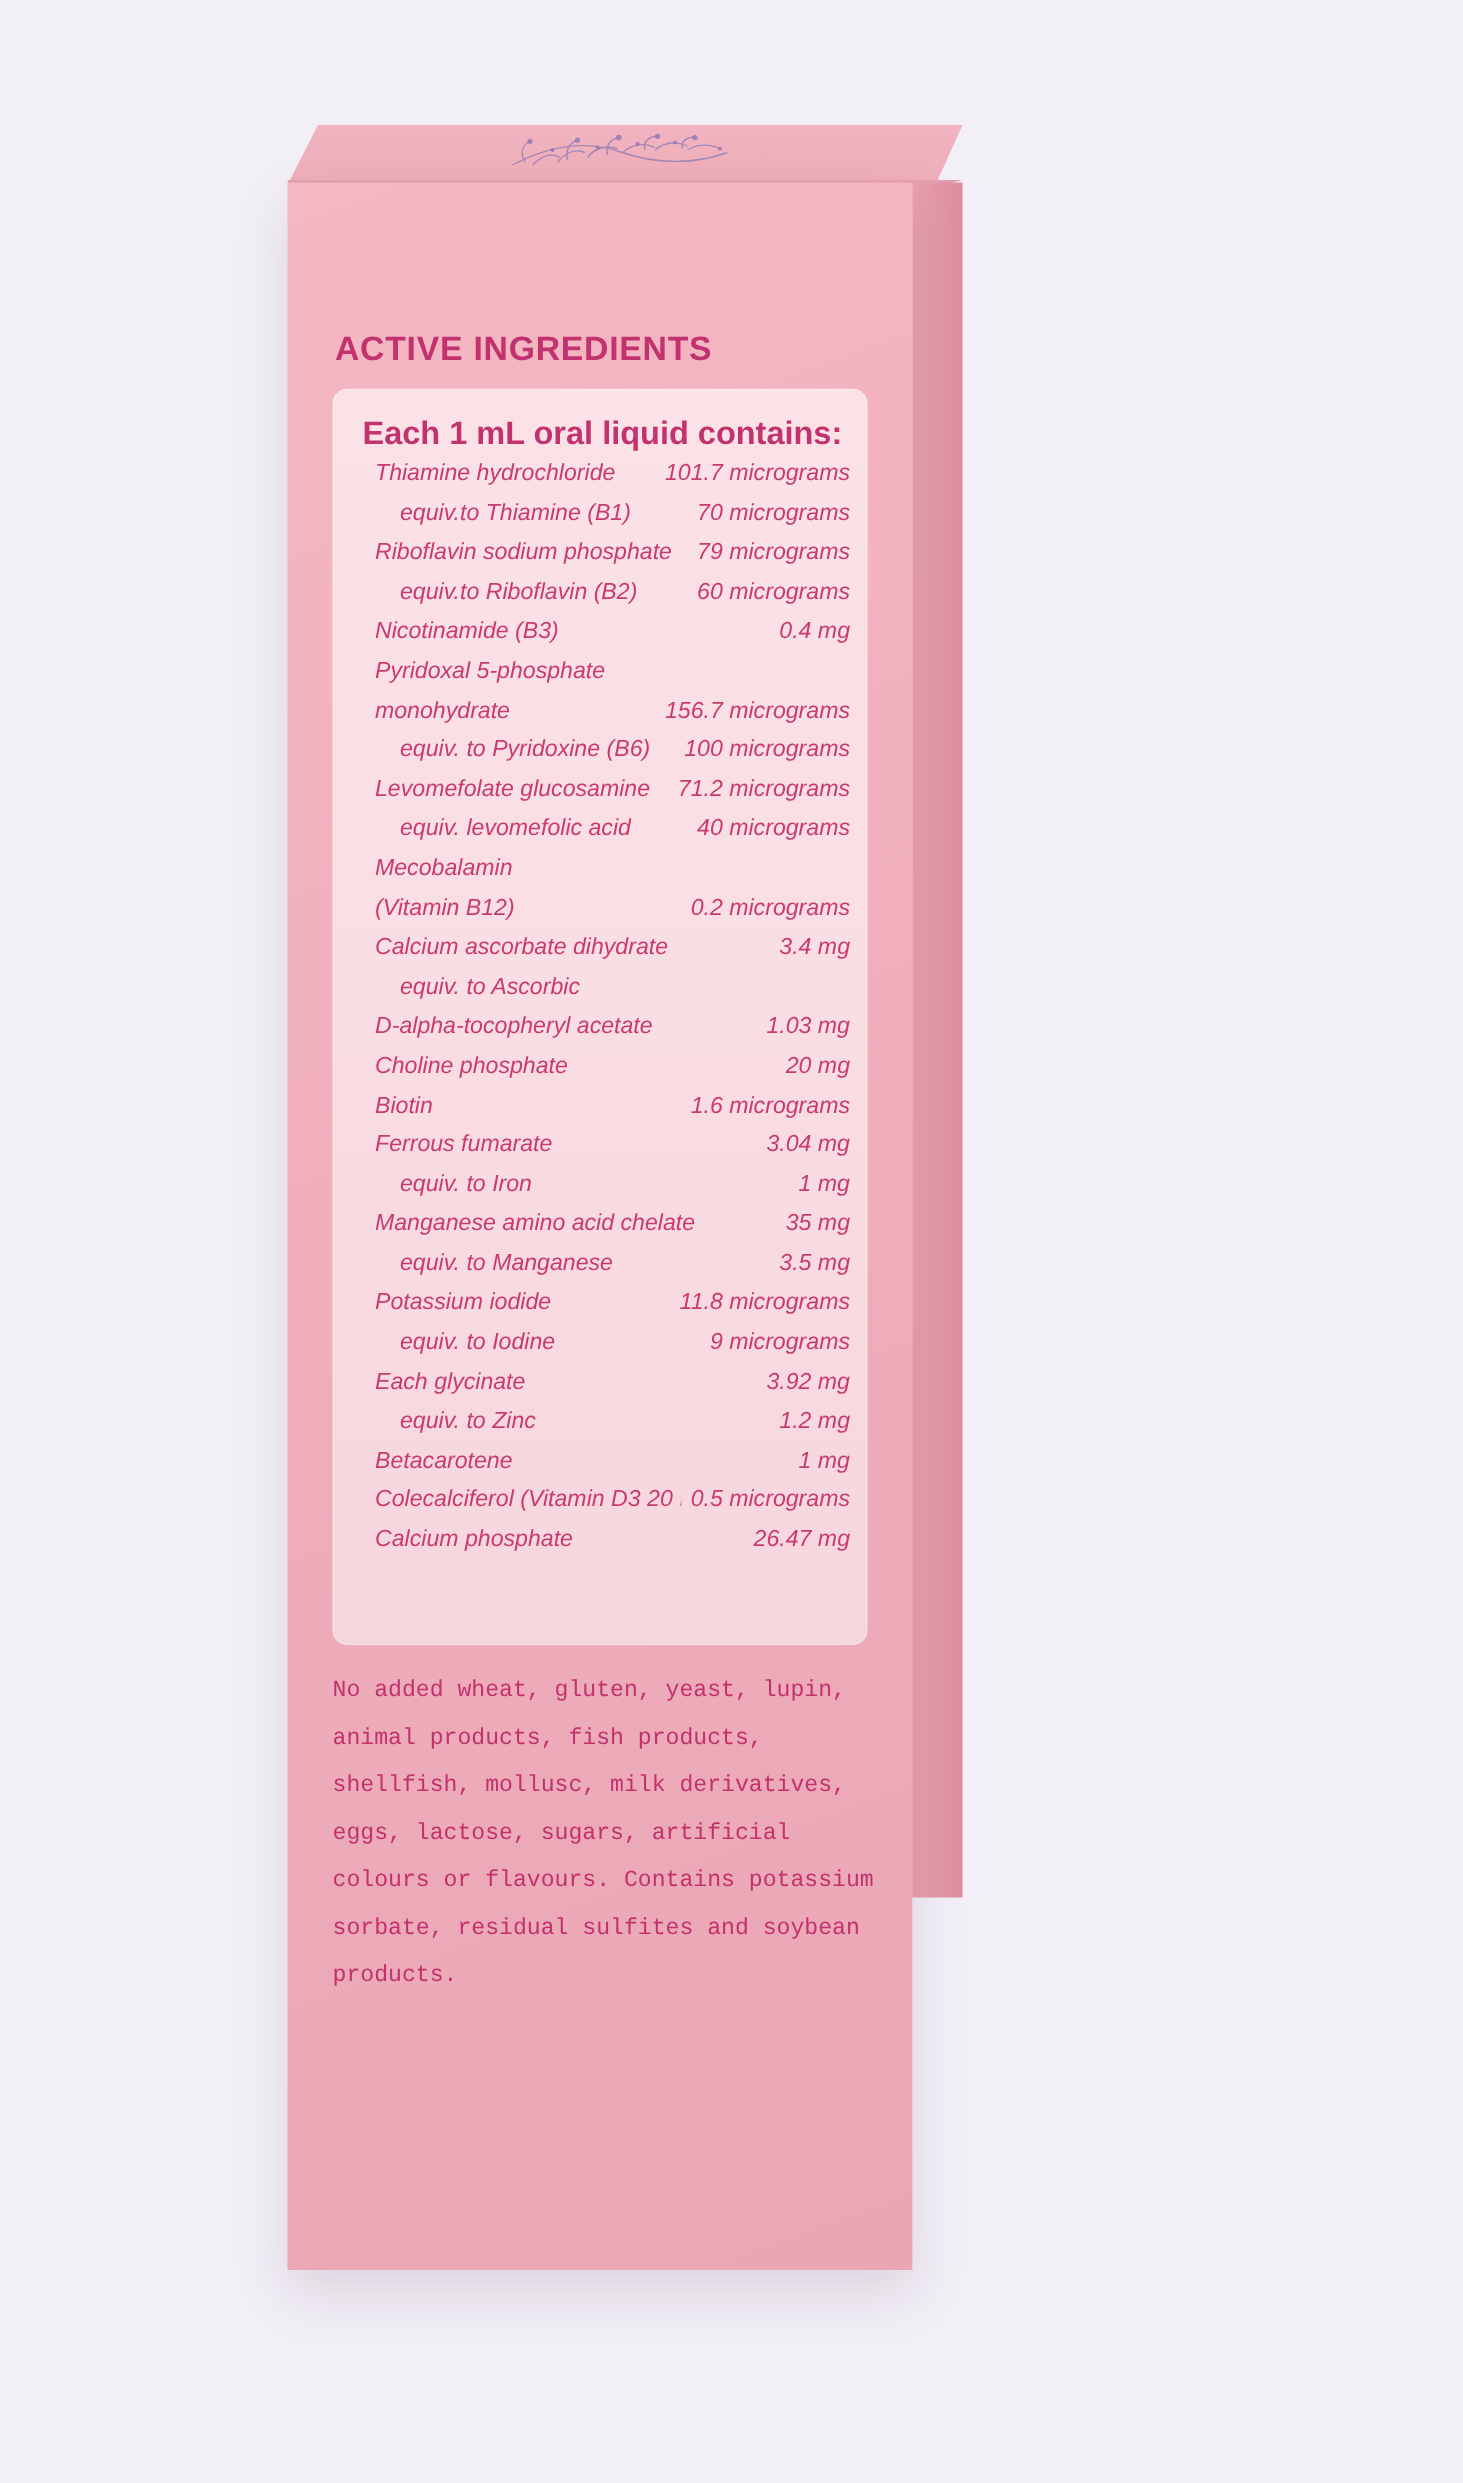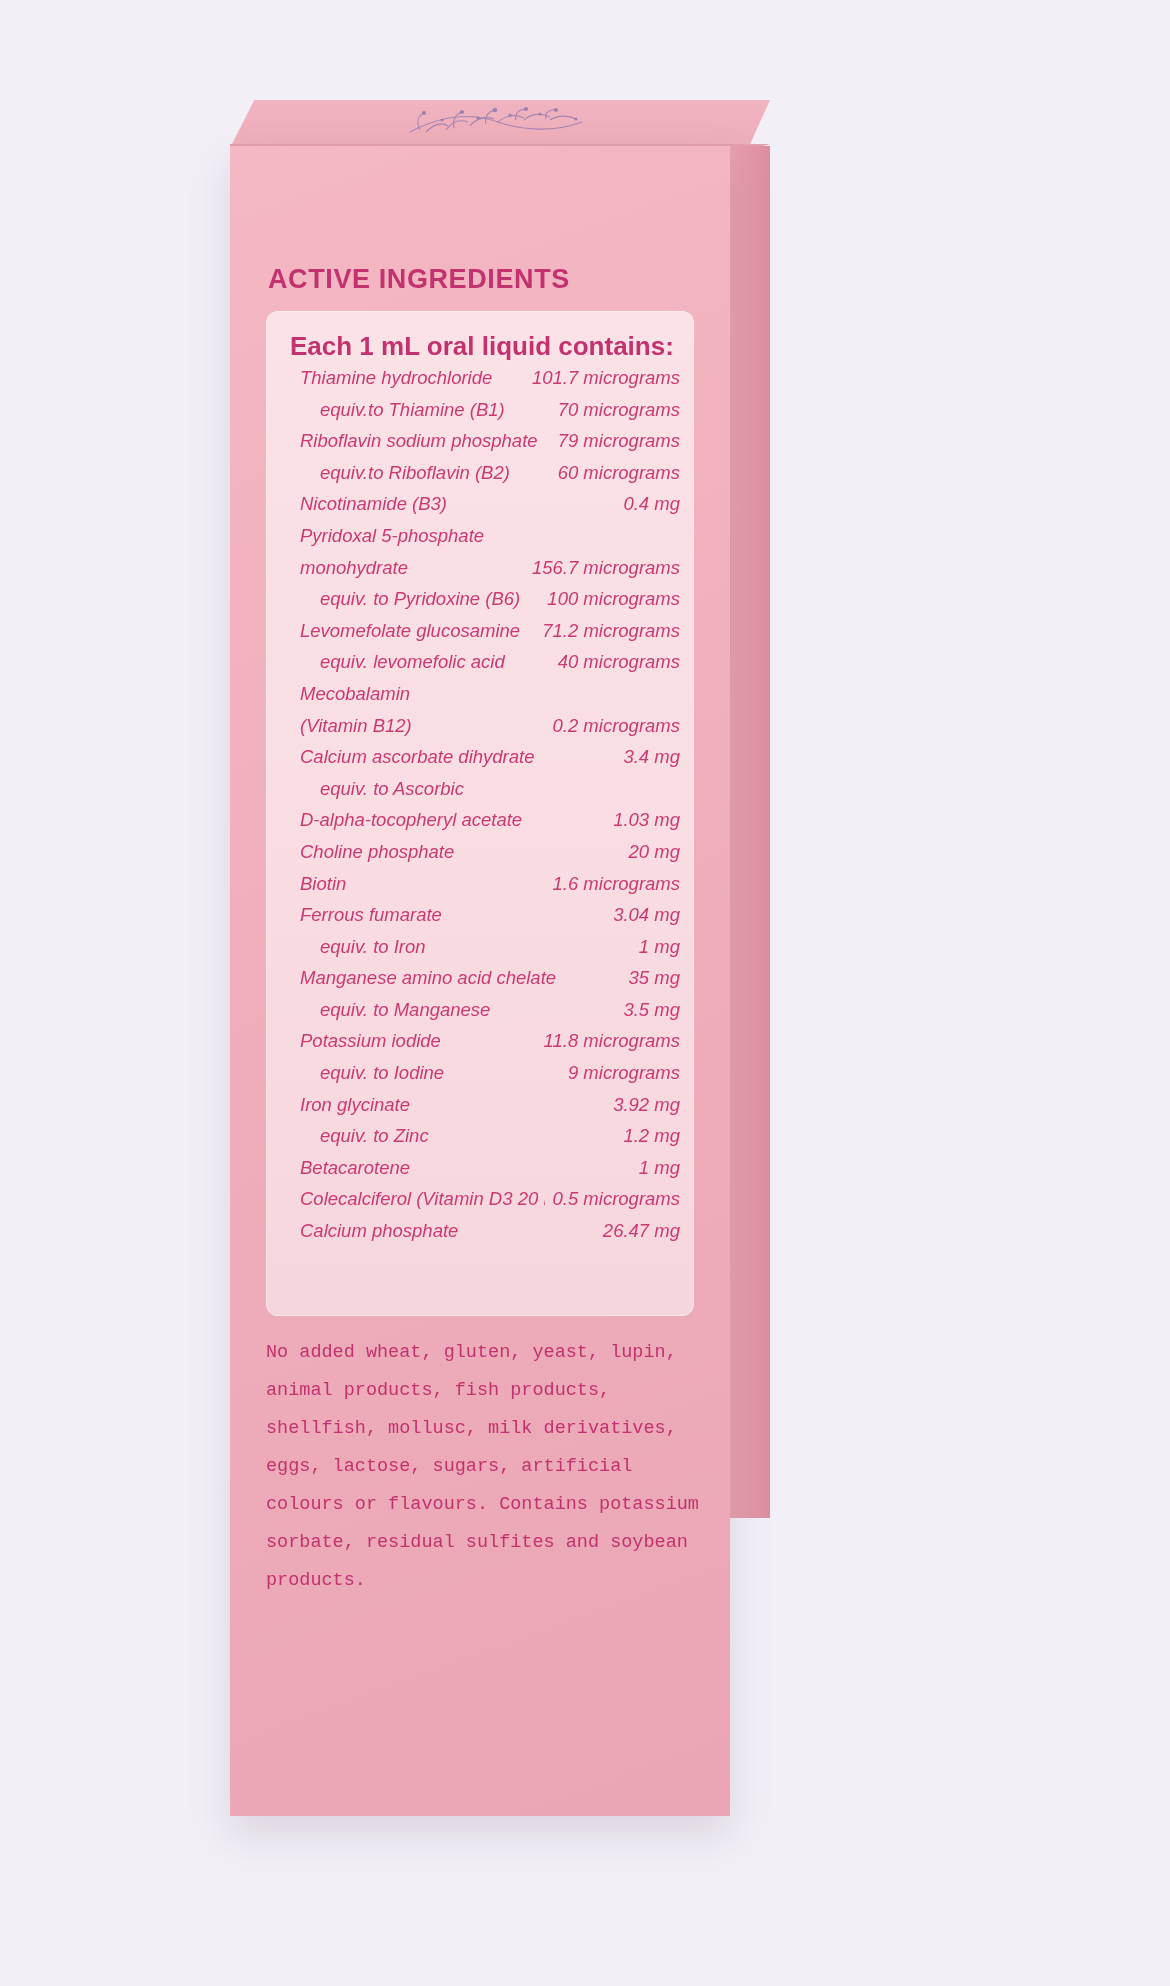--- a/index.html
+++ b/index.html
@@ -304,21 +304,21 @@
             </div>
             <div class="ing-row">
               <span class="ing-name">Potassium iodide</span>
               <span class="ing-val">11.8 micrograms</span>
             </div>
             <div class="ing-row indent">
               <span class="ing-name">equiv. to Iodine</span>
               <span class="ing-val">9 micrograms</span>
             </div>
             <div class="ing-row">
-              <span class="ing-name">Iron glycinate</span>
+              <span class="ing-name">Each glycinate</span>
               <span class="ing-val">3.92 mg</span>
             </div>
             <div class="ing-row indent">
               <span class="ing-name">equiv. to Zinc</span>
               <span class="ing-val">1.2 mg</span>
             </div>
             <div class="ing-row">
               <span class="ing-name">Betacarotene</span>
               <span class="ing-val">1 mg</span>
             </div>

